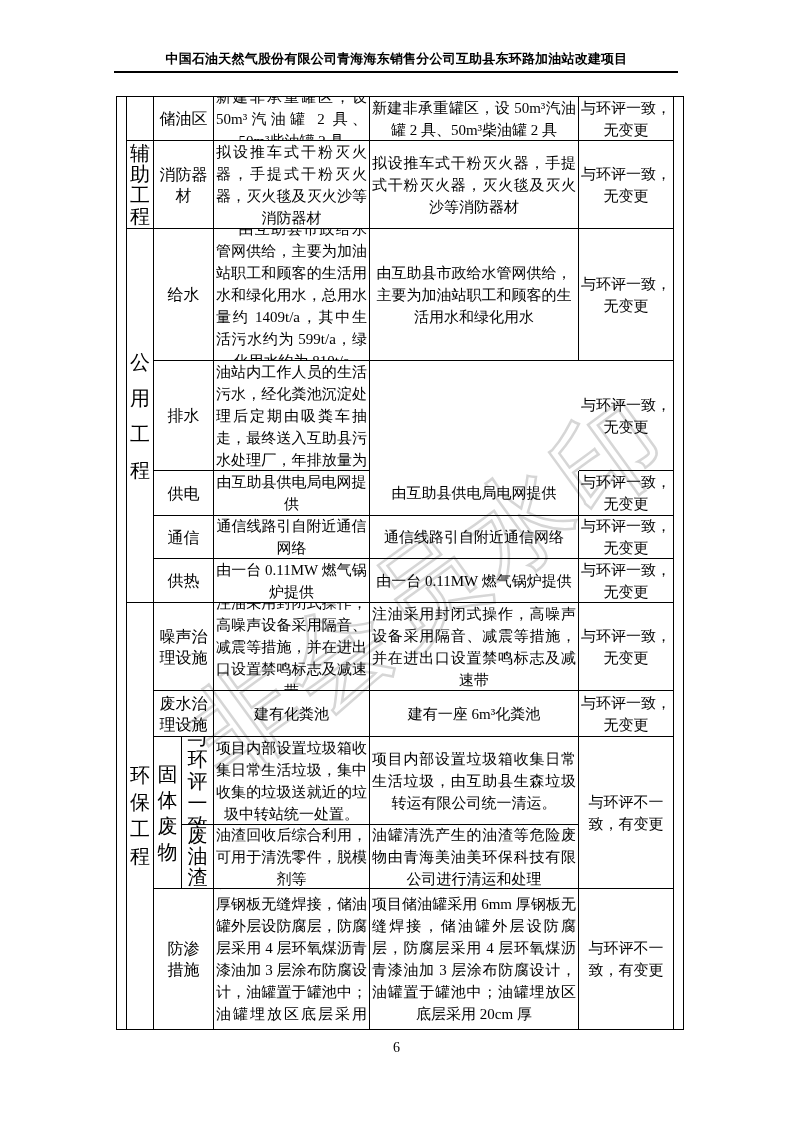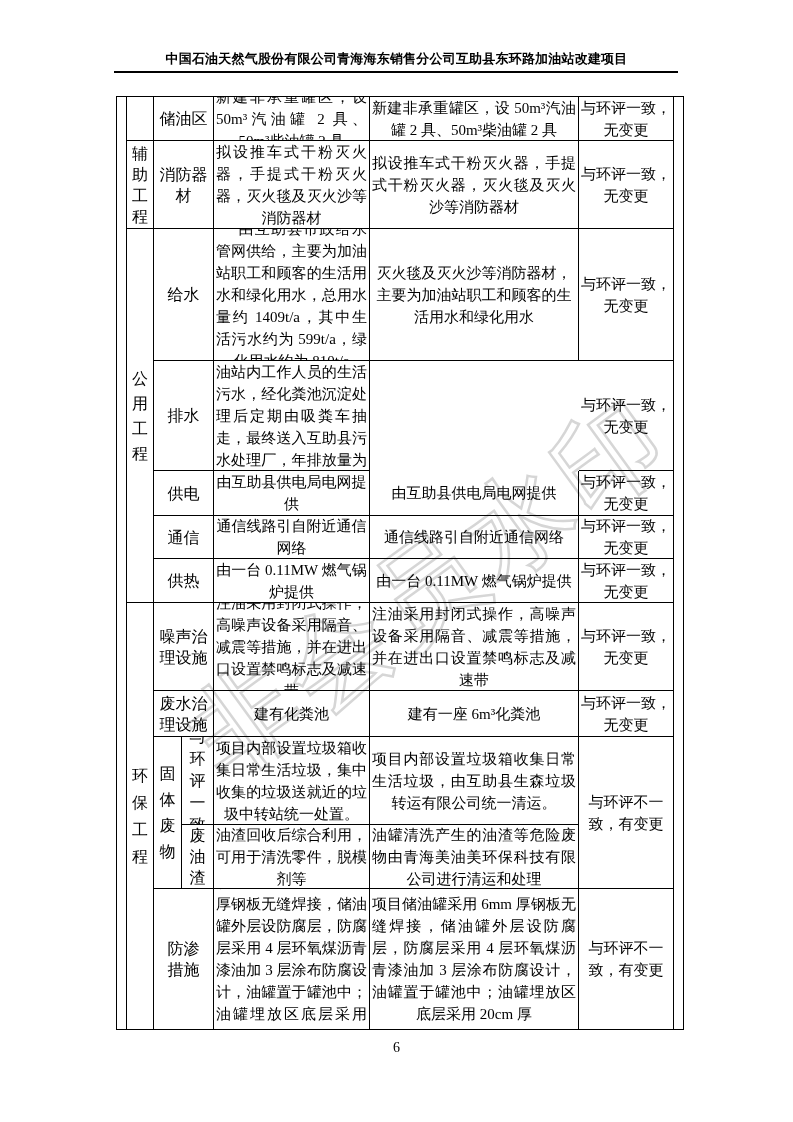--- a/index.html
+++ b/index.html
@@ -35,24 +35,24 @@
     padding:0 2px;box-sizing:border-box;overflow:hidden;
   }
   .nb-b{border-bottom:none;align-items:center;}   
   .nb-r{border-right:none;}    
   .txt{width:100%;}
   .just{text-align:justify;text-align-last:center;}
   .cen{text-align:center;}
   .ind{text-indent:1.5em;}
   .sub{font-size:16px;line-height:21px;text-align:center;}
   .w2{width:2.1em;margin:0 auto;}
-  .vtext{width:1.05em;margin:0 auto;word-break:break-all;text-align:center;font-size:16px;}
+  .vtext{width:1.05em;margin:0 auto;word-break:break-all;text-align:center;font-size:20px;}
   .lh21{line-height:21px;}
   .lh22{line-height:22px;}
-  .lh25{line-height:25px;}
+  .lh25{line-height:36px;}
   .lh26{line-height:26px;}
   .lh27{line-height:27px;}
   .page-num{
     position:absolute;top:1040px;left:0;width:100%;text-align:center;font-size:14px;
   }
 </style>
 </head>
 <body>
 
 <div class="page">
@@ -155,21 +155,21 @@
       <div class="txt just">项目储油罐采用 6mm 厚钢板无缝焊接，储油罐外层设防腐层，防腐层采用 4 层环氧煤沥青漆油加 3 层涂布防腐设计，油罐置于罐池中；油罐埋放区底层采用 20cm 厚</div>
     </div>
 
     <div class="c" style="grid-area:1/6/2/7">
       <div class="txt just">新建非承重罐区，设 50m³汽油罐 2 具、50m³柴油罐 2 具</div>
     </div>
     <div class="c" style="grid-area:2/6/3/7">
       <div class="txt just">拟设推车式干粉灭火器，手提式干粉灭火器，灭火毯及灭火沙等消防器材</div>
     </div>
     <div class="c" style="grid-area:3/6/4/7">
-      <div class="txt cen">灭火毯及灭火沙等消防器材，主要为加油站职工和顾客的生活用水和绿化用水</div>
+      <div class="txt cen">由互助县市政给水管网供给，主要为加油站职工和顾客的生活用水和绿化用水</div>
     </div>
     <div class="c" style="grid-area:5/6/6/7">
       <div class="txt cen">由互助县供电局电网提供</div>
     </div>
     <div class="c" style="grid-area:6/6/7/7">
       <div class="txt cen">通信线路引自附近通信网络</div>
     </div>
     <div class="c" style="grid-area:7/6/8/7">
       <div class="txt cen">由一台 0.11MW 燃气锅炉提供</div>
     </div>

